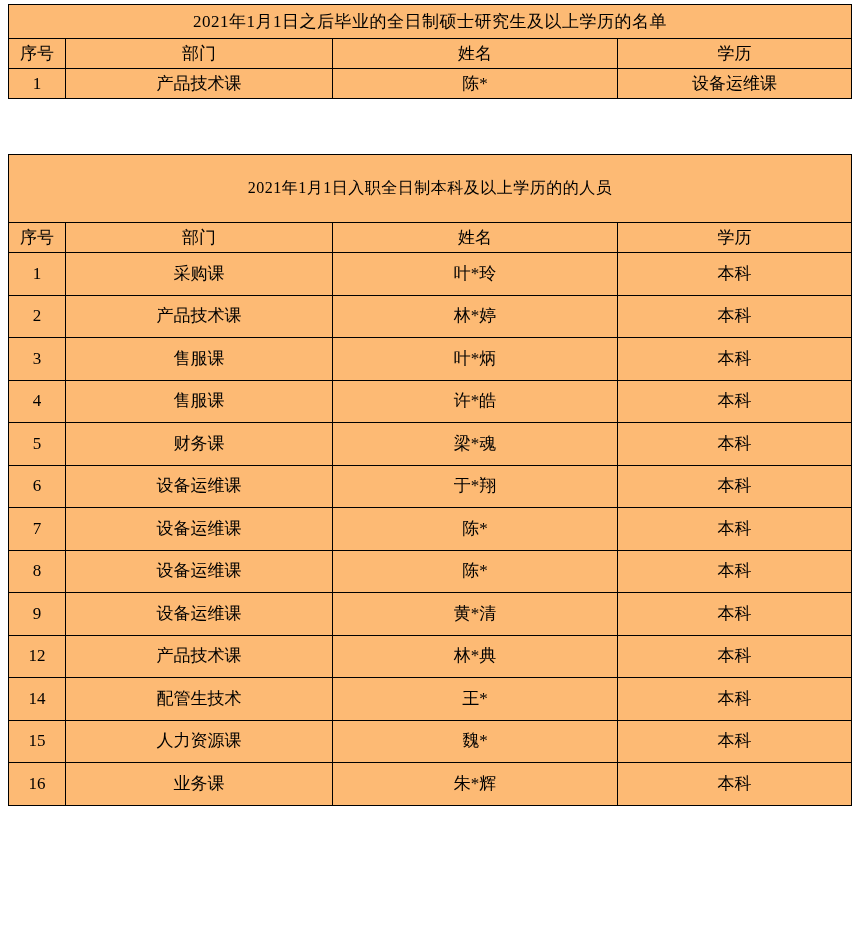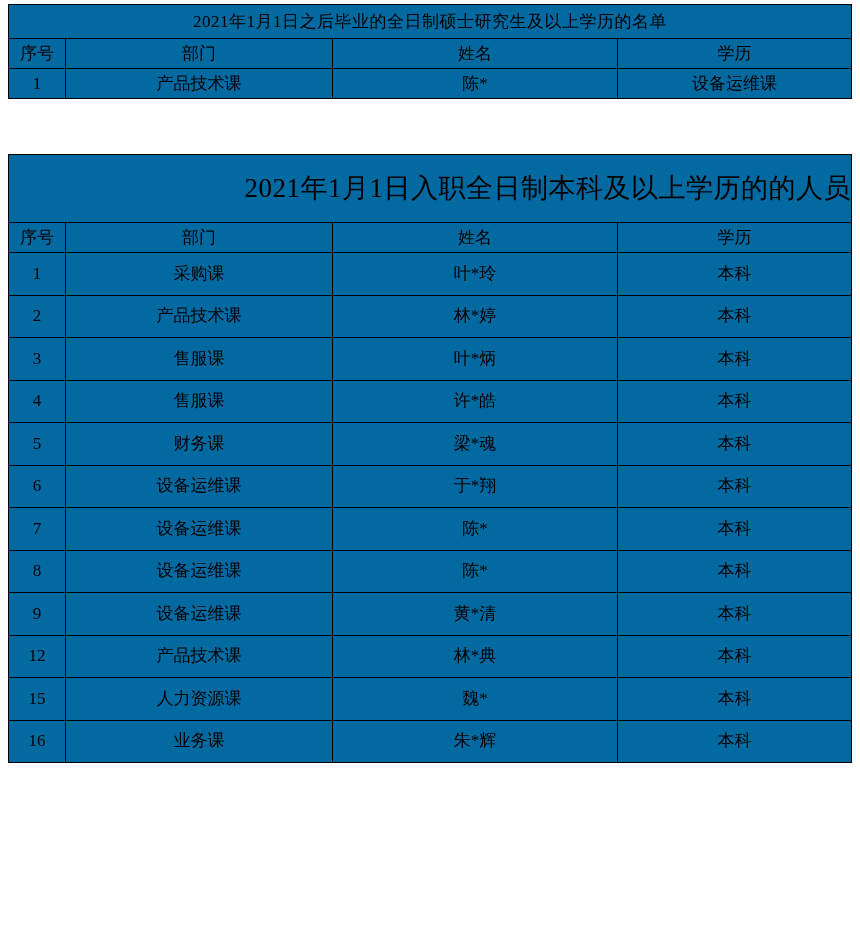--- a/index.html
+++ b/index.html
@@ -35,21 +35,21 @@
     position: absolute;
     left: 8px;
     top: 154px;
     width: 843px;
   }
 
   table.doc-table {
     border-collapse: collapse;
     width: 100%;
     table-layout: fixed;
-    background: #0369a1;
+    background: #fdba74;
   }
   table.doc-table td,
   table.doc-table th {
     border: 1px solid #000000;
     text-align: center;
     vertical-align: middle;
     font-weight: normal;
     padding: 0;
     font-size: 17px;
     line-height: 1.15;
@@ -62,22 +62,21 @@
   col.c-edu { width: 234px; }
 
   .title-cell {
     font-size: 23px;
     height: 33px;
     letter-spacing: 0.5px;
     white-space: nowrap;
   }
   #table2-block .title-cell {
     height: 67px;
-    font-size: 27px;
-    text-align: right;
+    font-size: 16px;
   }
   .head-cell {
     height: 29px;
     font-size: 17px;
   }
   .body-cell {
     height: 29px;
     font-size: 17px;
   }
   #table2-block .body-cell {
@@ -191,20 +190,26 @@
           <td class="body-cell">黄*清</td>
           <td class="body-cell">本科</td>
         </tr>
         <tr>
           <td class="body-cell idx-cell">12</td>
           <td class="body-cell">产品技术课</td>
           <td class="body-cell">林*典</td>
           <td class="body-cell">本科</td>
         </tr>
         <tr>
+          <td class="body-cell idx-cell">14</td>
+          <td class="body-cell">配管生技术</td>
+          <td class="body-cell">王*</td>
+          <td class="body-cell">本科</td>
+        </tr>
+        <tr>
           <td class="body-cell idx-cell">15</td>
           <td class="body-cell">人力资源课</td>
           <td class="body-cell">魏*</td>
           <td class="body-cell">本科</td>
         </tr>
         <tr>
           <td class="body-cell idx-cell">16</td>
           <td class="body-cell">业务课</td>
           <td class="body-cell">朱*辉</td>
           <td class="body-cell">本科</td>

